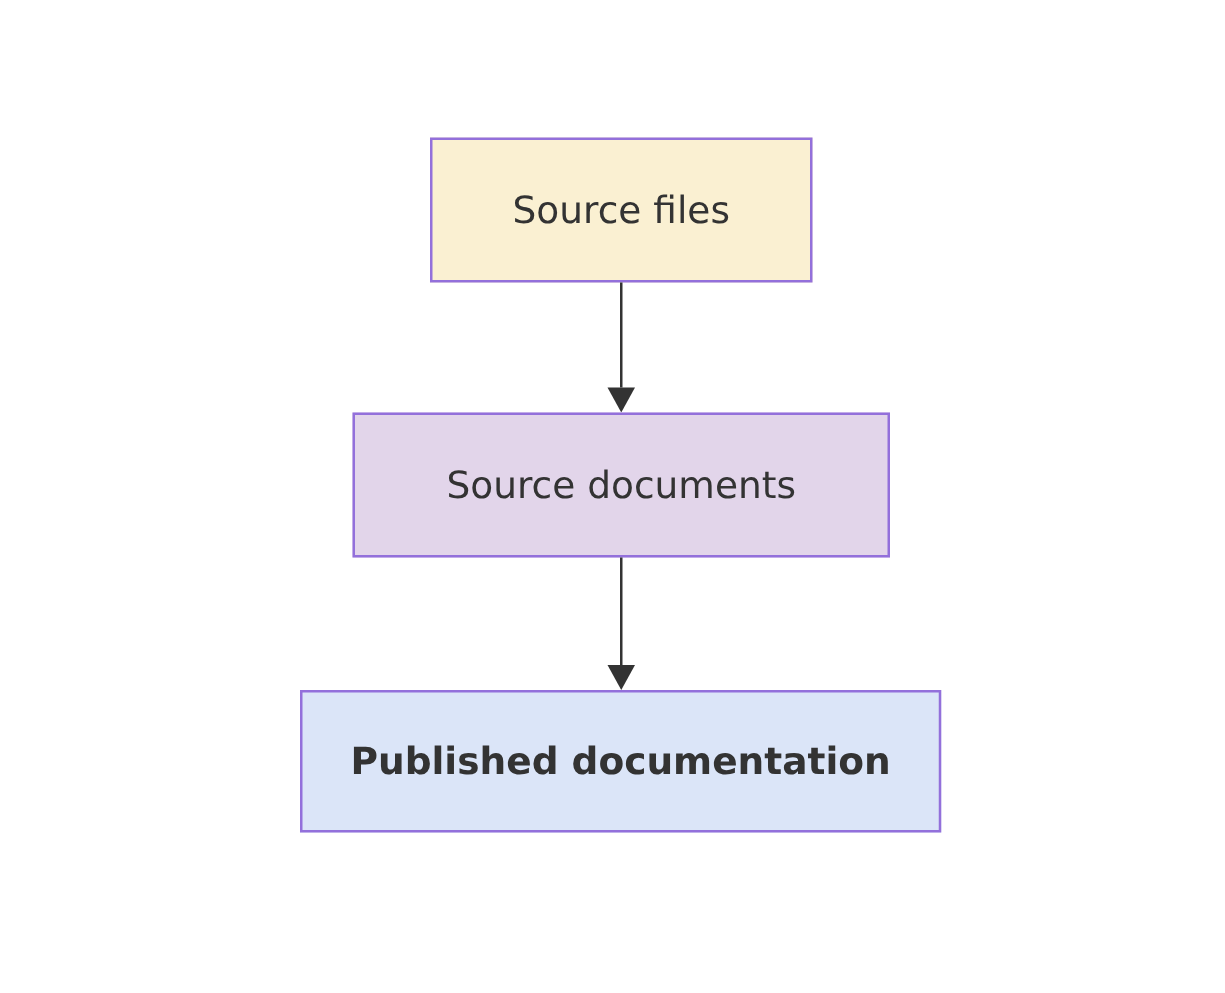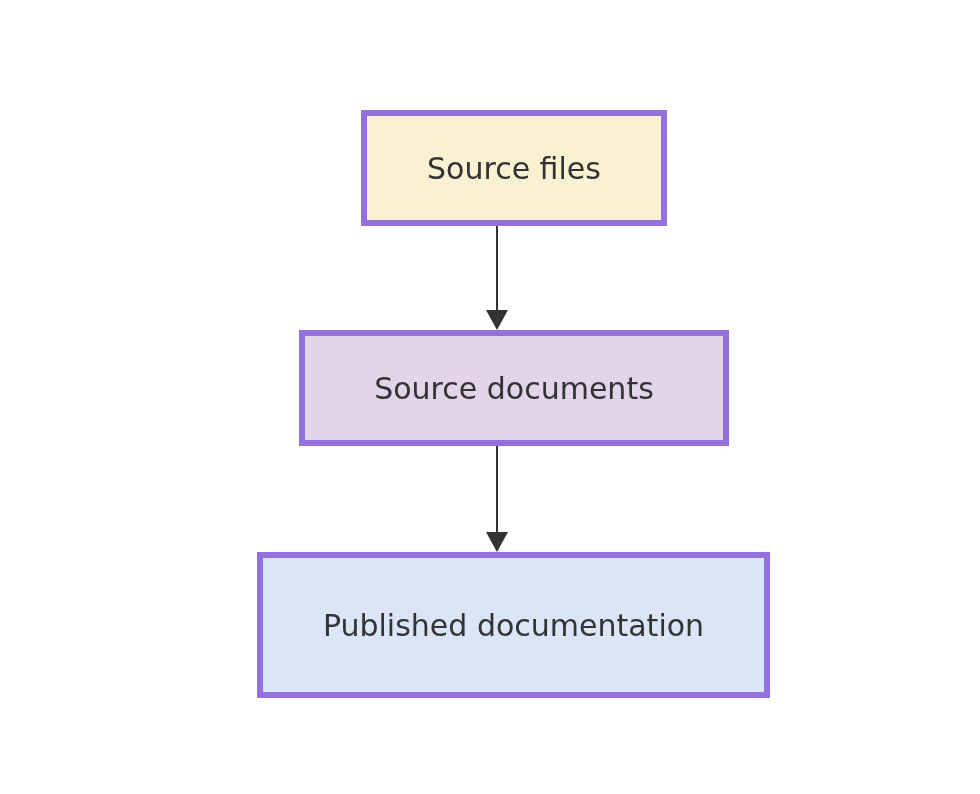--- a/index.html
+++ b/index.html
@@ -9,34 +9,33 @@
   .canvas {
     position: relative;
     width: 980px;
     height: 794px;
     overflow: hidden;
     background: #ffffff;
   }
 
   .node {
     position: absolute;
-    border: 6px solid #6d28d9;
+    border: 2px solid #6d28d9;
     display: flex;
     align-items: center;
     justify-content: center;
     font-size: 30px;
     color: #333333;
     text-align: center;
     white-space: nowrap;
-    margin-left: 17px;
   }
 
   .node-source    { left: 344px; top: 110px; width: 306px; height: 116px; }
   .node-openapi   { left: 282px; top: 330px; width: 430px; height: 116px; }
-  .node-published { left: 240px; top: 552px; width: 513px; height: 146px; }
+  .node-published { left: 240px; top: 552px; width: 513px; height: 114px; font-weight: bold; }
 
   .edge-line {
     position: absolute;
     left: 496px;
     width: 2px;
     background: #333333;
   }
   .edge-line-1 { top: 226px; height: 84px; }
   .edge-line-2 { top: 446px; height: 86px; }
 

